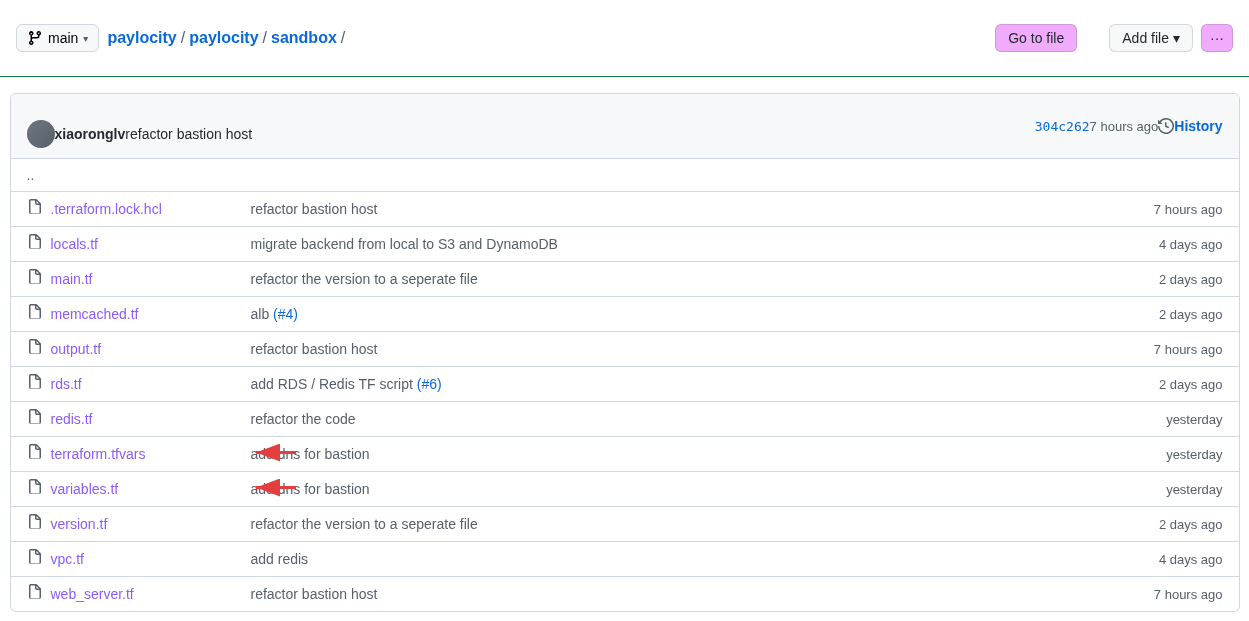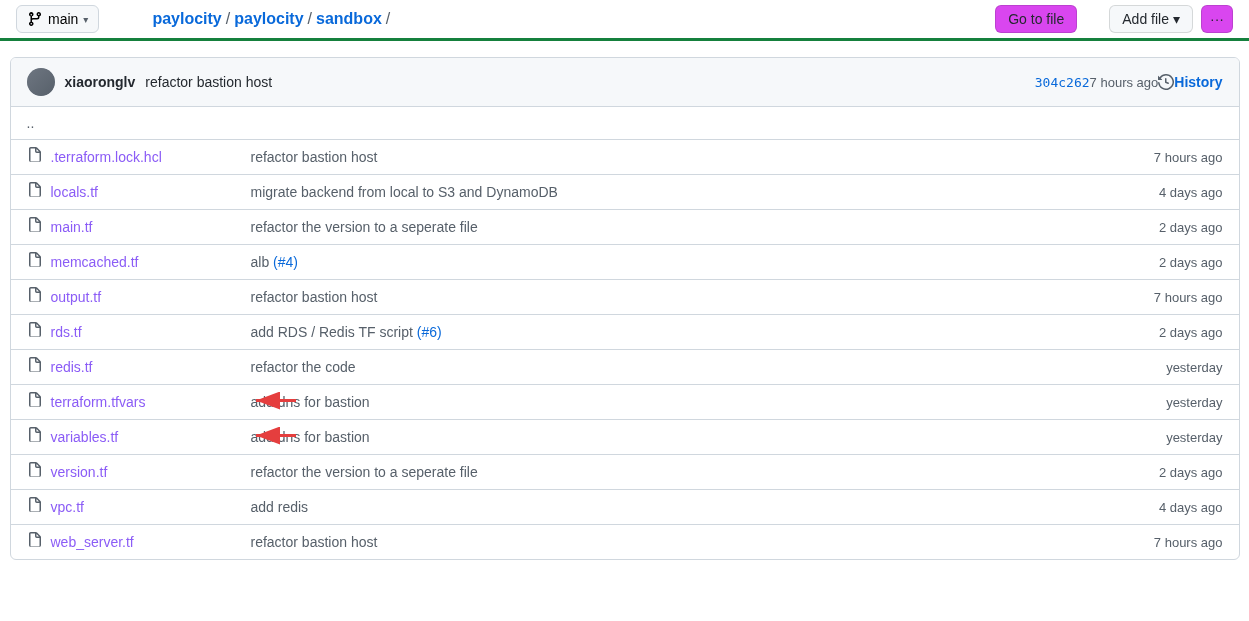--- a/index.html
+++ b/index.html
@@ -6,22 +6,22 @@
     body {
       font-family: -apple-system, BlinkMacSystemFont, "Segoe UI", Helvetica, Arial, sans-serif;
       font-size: 14px;
       background: #fff;
       color: #24292f;
     }
     .top-bar {
       display: flex;
       align-items: flex-start;
       justify-content: space-between;
-      padding: 5px 16px;
-      border-bottom: 3px solid #15803d;
+      padding: 24px 16px;
+      border-bottom: 1px solid #15803d;
       background: #fff;
     }
     .top-bar-left {
       display: flex;
       align-items: center;
       gap: 8px;
     }
     .branch-btn {
       display: flex;
       align-items: center;
@@ -36,35 +36,34 @@
     }
     .branch-btn .chevron {
       font-size: 10px;
       color: #57606a;
     }
     .breadcrumb {
       display: flex;
       align-items: center;
       gap: 4px;
       font-size: 16px;
-      margin-left: 45px;
     }
     .breadcrumb a {
       color: #0969da;
       text-decoration: none;
       font-weight: 600;
     }
     .breadcrumb .sep { color: #57606a; font-weight: 400; }
     .top-bar-right {
       display: flex;
       align-items: center;
       gap: 8px;
     }
     .btn {
-      background: #d946ef;
+      background: #f0abfc;
       border: 1px solid rgba(27,31,36,0.15);
       border-radius: 6px;
       padding: 5px 12px;
       cursor: pointer;
       font-size: 14px;
       font-weight: 500;
       color: #24292f;
       display: flex;
       align-items: center;
       gap: 4px;
@@ -87,21 +86,21 @@
       display: flex;
       align-items: center;
       justify-content: space-between;
       padding: 10px 16px;
       background: #f6f8fa;
       border-bottom: 1px solid #d0d7de;
     }
     .commit-left {
       display: flex;
       align-items: center;
-      gap: 10px;
+      margin-top: 16px;
     }
     .avatar {
       width: 28px;
       height: 28px;
       border-radius: 50%;
       background: #8b949e;
       display: flex;
       align-items: center;
       justify-content: center;
       color: #fff;

